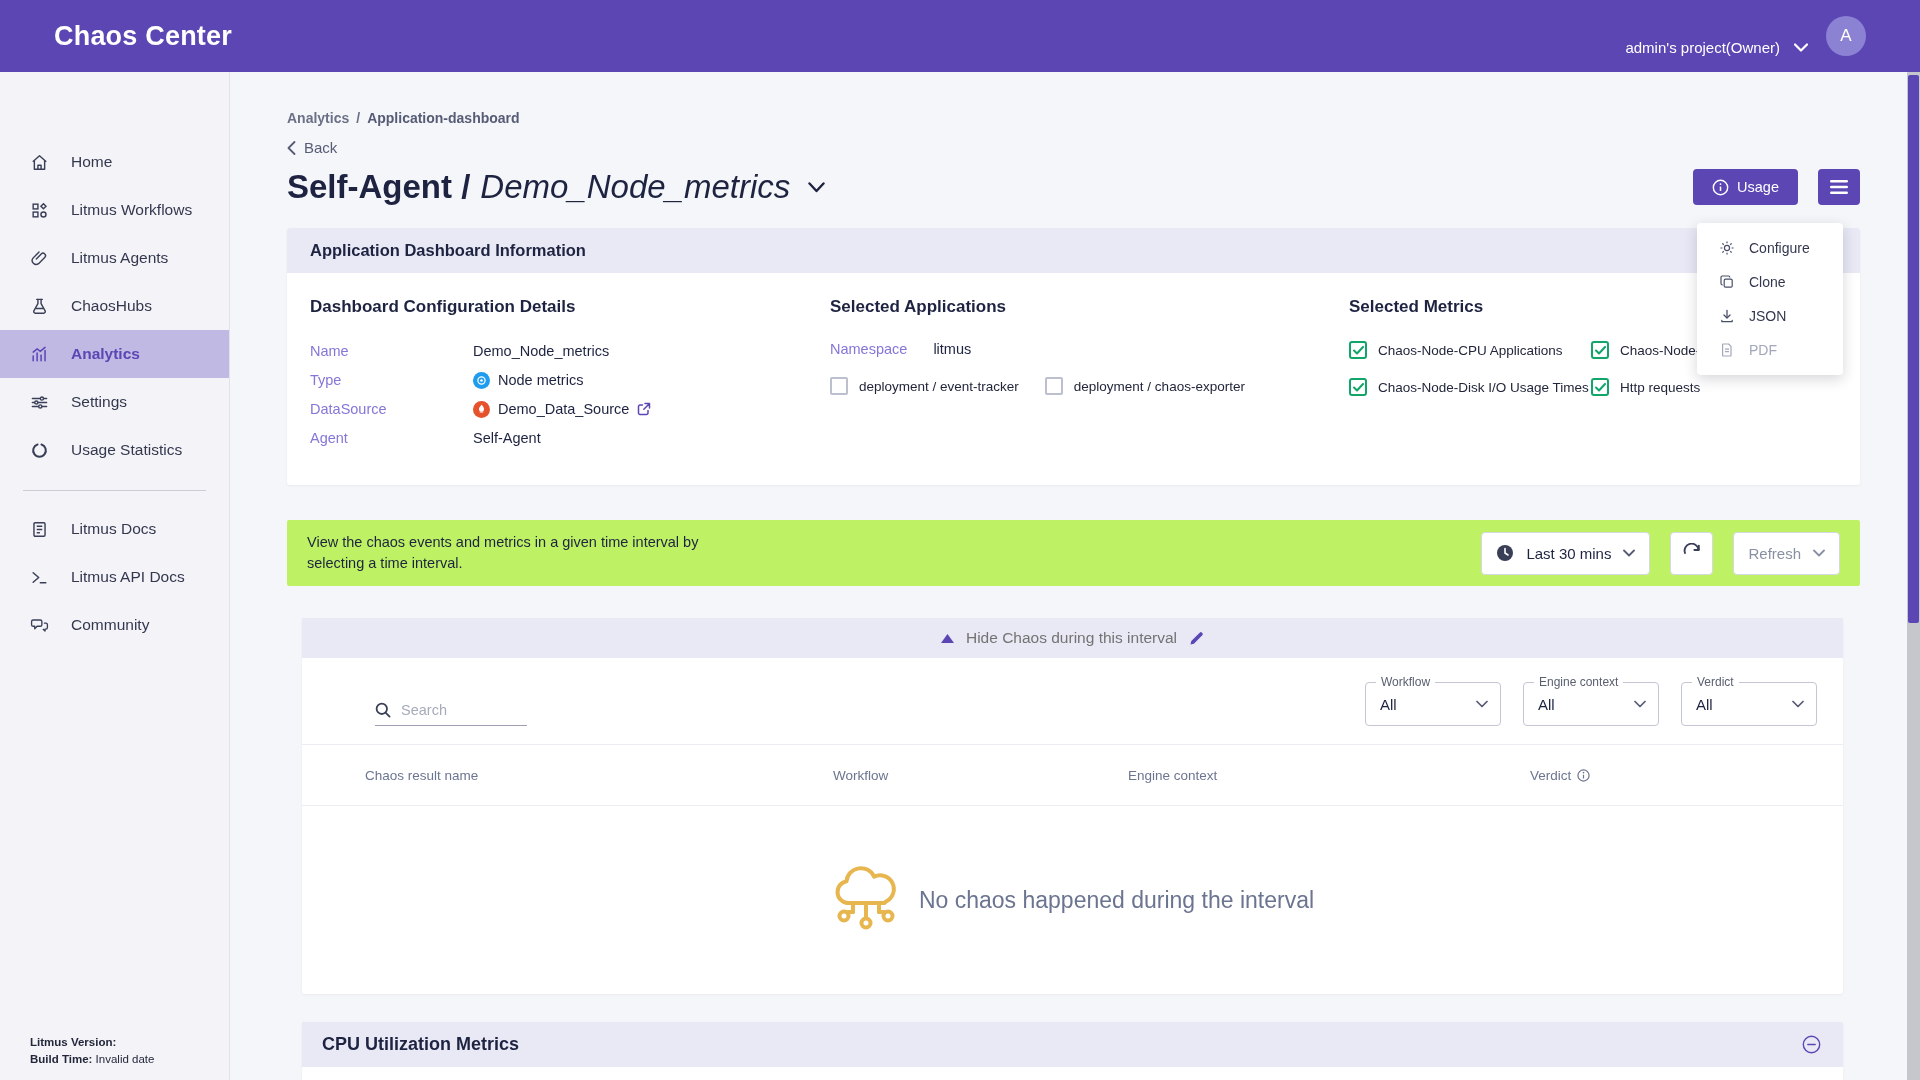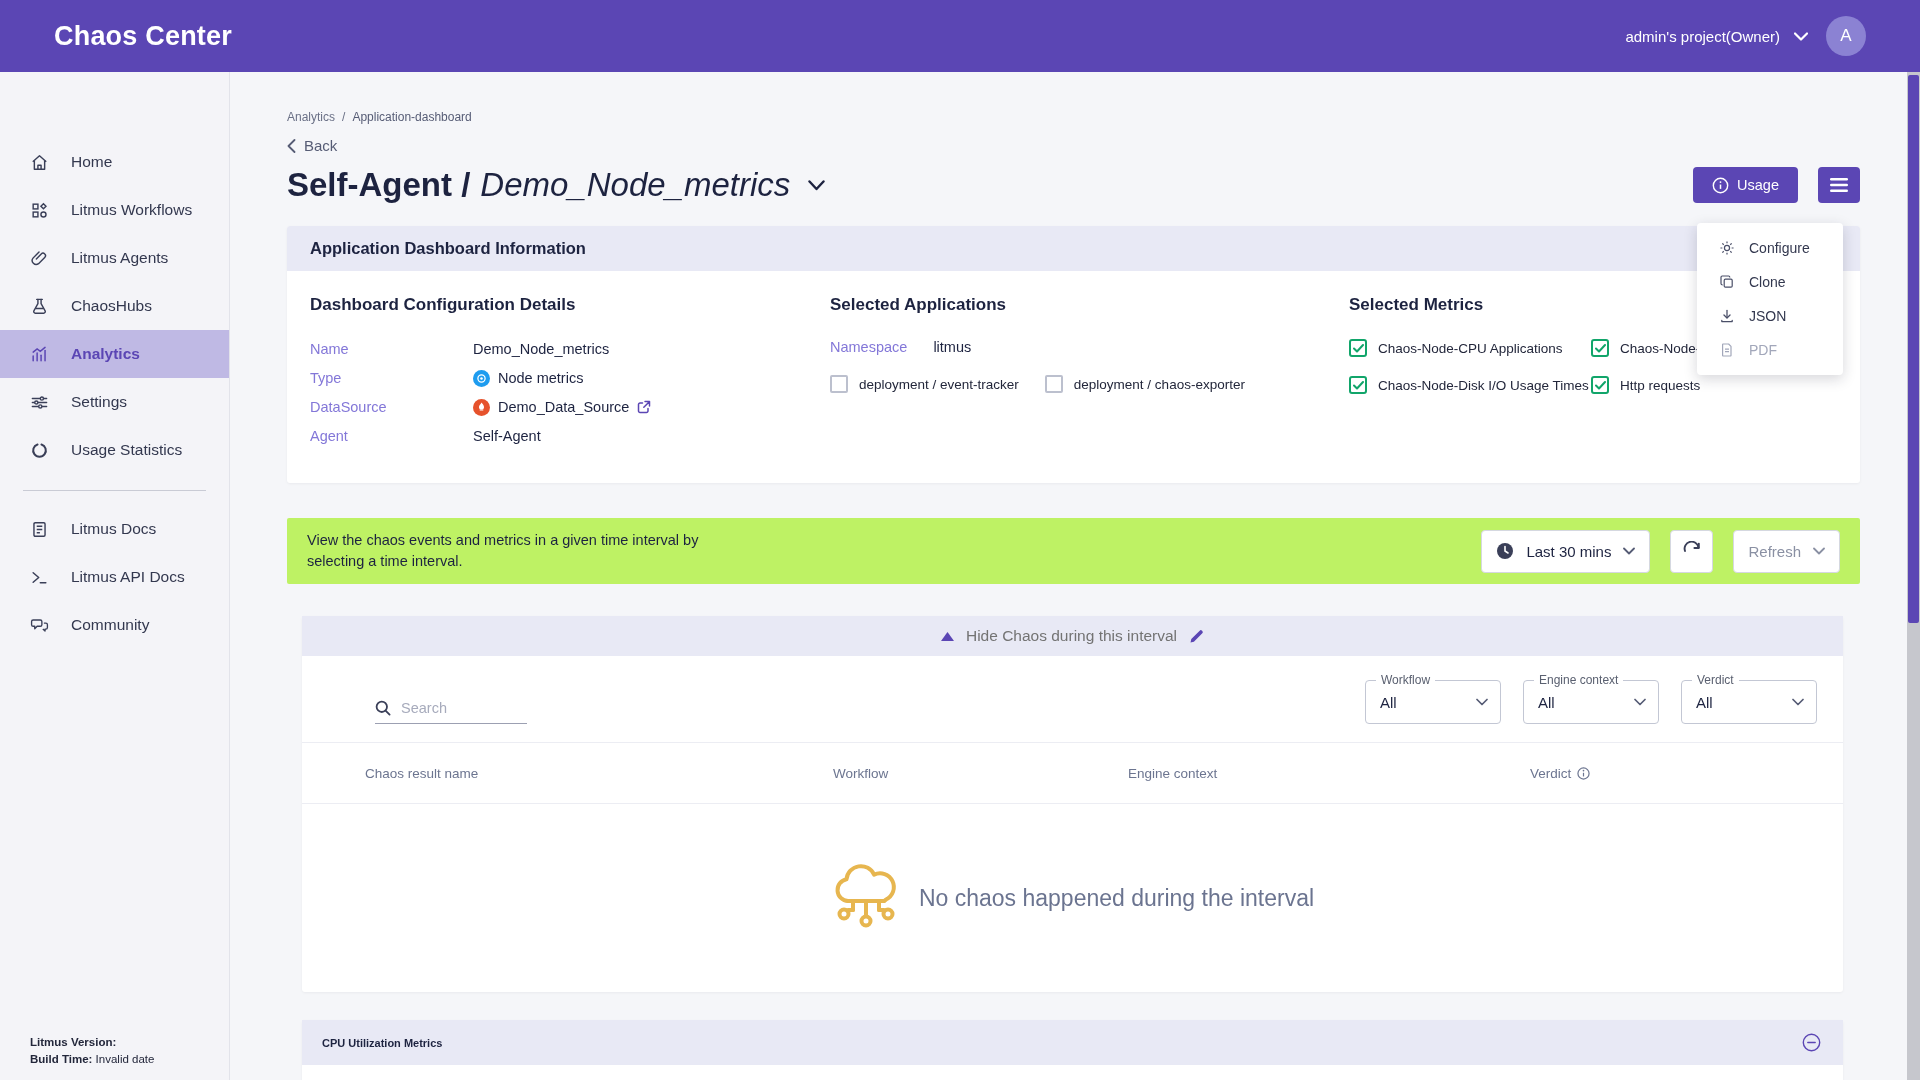--- a/index.html
+++ b/index.html
@@ -1,38 +1,38 @@
 <!DOCTYPE html>
 <html><head>
 <meta charset="utf-8">
 <style>
   * { margin:0; padding:0; box-sizing:border-box; }
   html,body { width:1920px; height:1080px; overflow:hidden; font-family:"Liberation Sans", sans-serif; background:#F5F6F9; color:#1D2340; }
 
   
   .topbar { position:relative; height:72px; background:#5B46B4; display:flex; align-items:center; padding:0 54px; z-index:30; }
   .topbar .brand { color:#fff; font-size:27px; font-weight:bold; letter-spacing:.2px; }
-  .topbar .right { margin-left:auto; display:flex; align-items:center; gap:18px; }
+  .topbar .right { margin-left:auto; display:flex; align-items:flex-end; gap:18px; }
   .project { display:flex; align-items:center; gap:14px; color:#fff; font-size:15px; cursor:pointer; }
   .avatar { width:40px; height:40px; border-radius:50%; background:#8B82D3; color:#fff; display:flex; align-items:center; justify-content:center; font-size:17px; cursor:pointer; }
 
   
   .shell { display:flex; height:1008px; }
   .sidebar { position:relative; width:230px; background:#F4F4F8; border-right:1px solid #E2E3EA; padding-top:66px; flex:none; }
   .nav-item { display:flex; align-items:center; gap:22px; height:48px; padding-left:30px; font-size:15.5px; color:#33384F; cursor:pointer; }
   .nav-item svg { width:19px; height:19px; flex:none; color:#3A3F58; }
   .nav-item.selected { background:#BFB9E4; color:#5B46B4; font-weight:bold; }
   .nav-item.selected svg { color:#5B46B4; }
   .side-divider { height:1px; background:#C9CBD5; margin:16px 23px 14px 23px; }
   .version { position:absolute; left:30px; bottom:12px; font-size:11.5px; color:#23273B; line-height:1.5; }
   .version b { font-weight:bold; }
 
   
   .main { position:relative; flex:1; padding:38px 60px 0 57px; overflow:hidden; }
-  .breadcrumb { font-size:12px; color:#6A7086; }
+  .breadcrumb { font-size:14px; color:#6A7086;font-weight:bold; }
   .breadcrumb .sep { margin:0 7px; }
   .breadcrumb .crumb { cursor:pointer; }
   .backrow { margin-top:13px; display:flex; align-items:center; gap:8px; color:#565C75; font-size:15px; cursor:pointer; }
   .titlerow { margin-top:12px; display:flex; align-items:center; }
   .page-title { font-size:33px; color:#1D2340; display:flex; align-items:baseline; gap:10px; }
   .page-title .agent { font-weight:bold; }
   .page-title .dash { font-style:italic; }
   .title-caret { margin-left:18px; cursor:pointer; }
   .title-actions { margin-left:auto; display:flex; gap:20px; }
   .btn { background:#5B46B4; color:#fff; border:none; border-radius:4px; font-size:14.5px; font-family:inherit; display:flex; align-items:center; gap:8px; cursor:pointer; }
@@ -90,21 +90,21 @@
   .thead { display:flex; align-items:center; height:62px; border-top:1px solid #ECEDF3; border-bottom:1px solid #ECEDF3; padding-left:63px; font-size:13.5px; color:#6C7590; }
   .th-name { width:468px; flex:none; }
   .th-workflow { width:295px; flex:none; }
   .th-engine { width:402px; flex:none; }
   .th-verdict { display:flex; align-items:center; gap:6px; }
   .empty { height:188px; display:flex; align-items:center; justify-content:center; gap:18px; }
   .empty-text { font-size:23px; color:#6B7490; }
 
   
   .cpu-card { margin:28px 17px 0 15px; background:#fff; border-radius:3px; box-shadow:0 1px 3px rgba(23,25,40,.05); }
-  .cpu-head { background:#E8E9F5; height:45px; display:flex; align-items:center; padding:0 22px 0 20px; font-size:11px; font-weight:bold; color:#1D2340; }
+  .cpu-head { background:#E8E9F5; height:45px; display:flex; align-items:center; padding:0 22px 0 20px; font-size:18px; font-weight:bold; color:#1D2340; }
   .cpu-head .collapse { margin-left:auto; cursor:pointer; display:flex; }
   .cpu-body { padding:22px 0 0 14px; height:60px; }
 
   
   .scrollbar { position:absolute; top:72px; right:0; width:13px; height:1008px; background:#C6C7CD; z-index:50; }
   .scrollbar .thumb { position:absolute; top:3px; left:1px; width:11px; height:548px; background:#5B46B4; border-radius:2px; }
 
   svg { display:block; }
 </style>
 </head>

